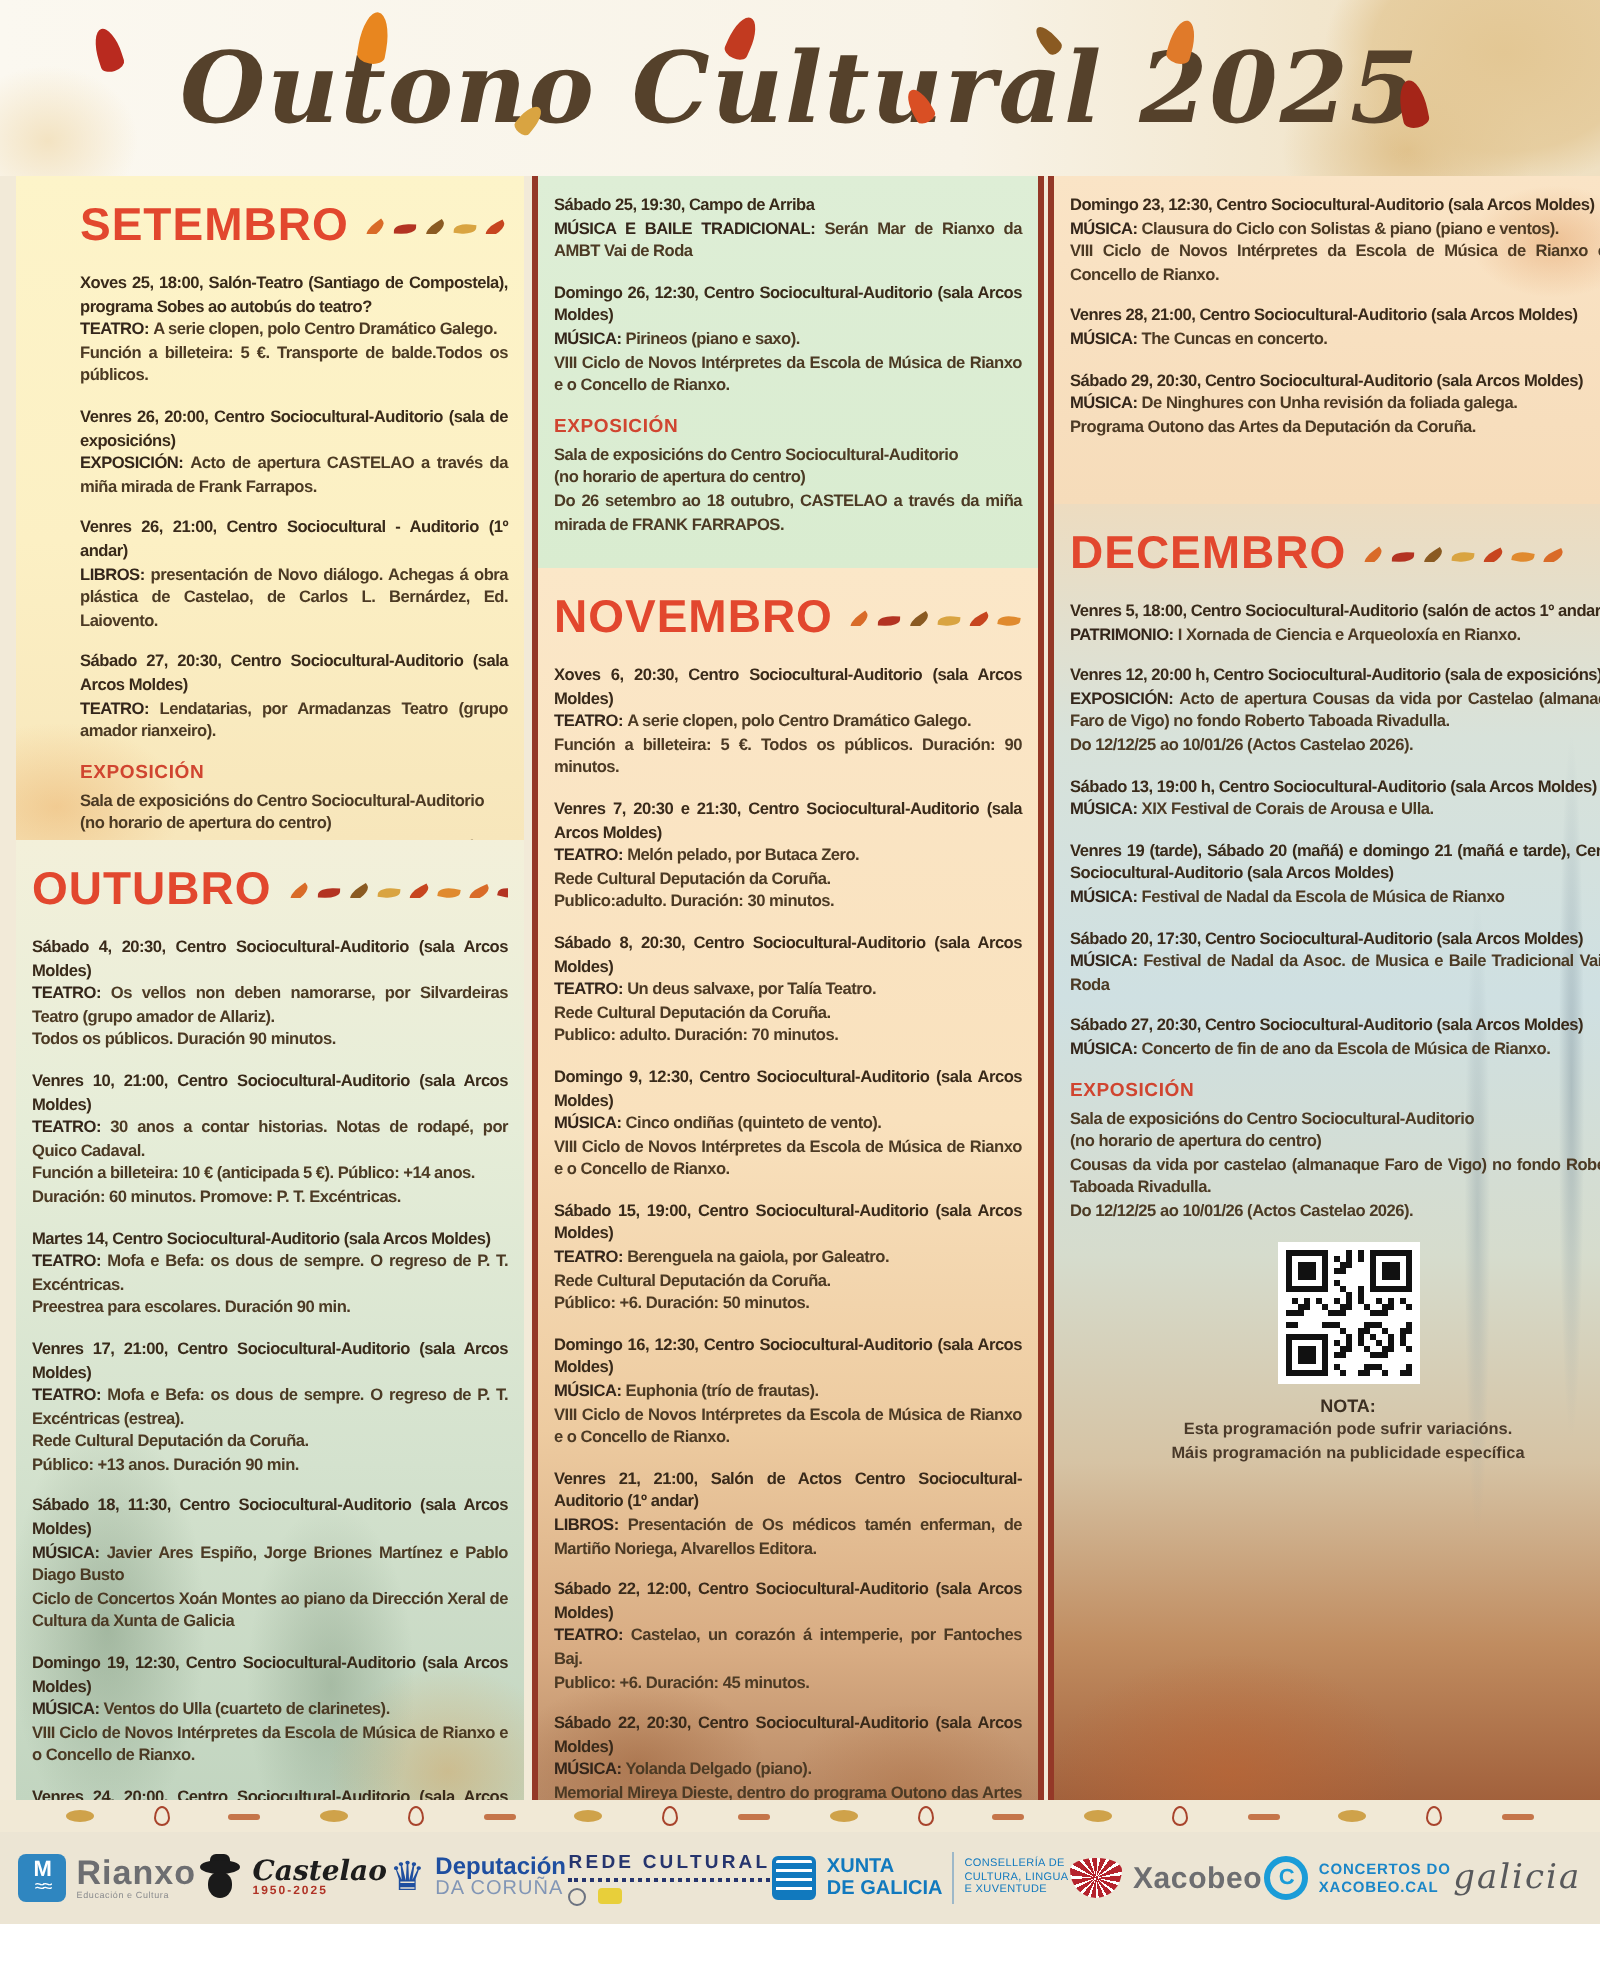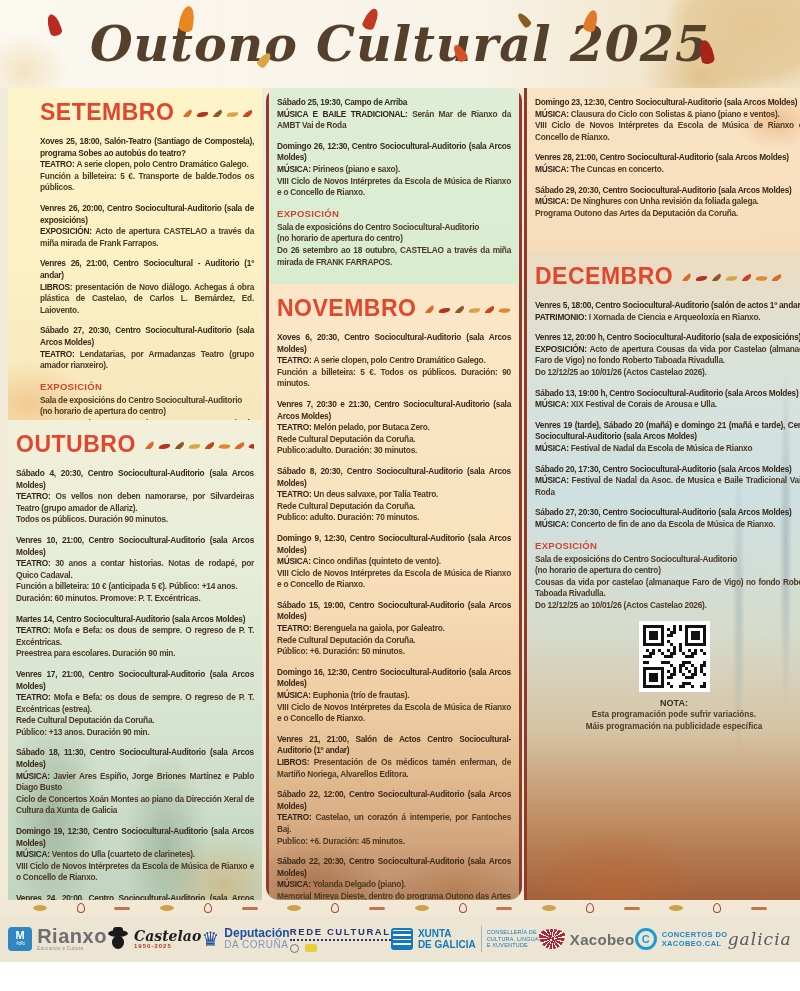--- a/index.html
+++ b/index.html
@@ -24,21 +24,21 @@
   .h2b{left:455px;top:44px;background:#d94f24;transform:rotate(-30deg);width:10px;height:18px;}
   .h3a{left:585px;top:10px;background:#e07a2a;transform:rotate(16deg);}
   .h3b{left:700px;top:40px;background:#a52518;transform:rotate(-12deg);width:13px;height:24px;}
   .h4a{left:260px;top:52px;background:#d9a441;transform:rotate(40deg);width:9px;height:16px;}
   .h4b{left:520px;top:12px;background:#8a5a22;transform:rotate(-40deg);width:8px;height:16px;}
 
   
   .grid{position:absolute;left:0;top:88px;width:800px;height:812px;background:#f2ead8;}
   .col{position:absolute;top:0;height:812px;overflow:hidden;}
   .col1{left:8px;width:254px;}
-  .col2{left:266px;width:256px;border-radius:13px;}
+  .col2{left:266px;width:256px;}
   .col3{left:524px;width:300px;}
   .sec{box-sizing:border-box;padding:9px 8px 6px;overflow:hidden;}
   .bordered{border-left:3px solid #943827;border-right:3px solid #943827;}
 
   .s-set{height:332px;background:
       radial-gradient(90px 60px at 8% 95%, rgba(233,169,95,.45), rgba(233,169,95,0) 70%),
       linear-gradient(180deg,#fdf4c9 0%,#fcf0c4 55%,#f7e6bb 100%); padding-left: 32px;}
   .s-out{height:480px;background:
       radial-gradient(70px 150px at 18% 82%, rgba(70,100,70,.30), rgba(70,100,70,0) 70%),
       radial-gradient(60px 130px at 62% 88%, rgba(70,100,70,.26), rgba(70,100,70,0) 70%),
@@ -90,21 +90,21 @@
   
   .footer{position:absolute;left:0;top:916px;width:800px;height:46px;background:#ece5d4;
           display:flex;align-items:center;justify-content:space-evenly;padding:0 8px;box-sizing:border-box;}
   .logo{display:flex;align-items:center;gap:5px;}
   .lcol{display:flex;flex-direction:column;line-height:1.05;}
 
   .rix-badge{width:24px;height:24px;border-radius:4px;background:#2f86c0;color:#fff;
              display:flex;flex-direction:column;align-items:center;justify-content:center;line-height:.8;}
   .rix-m{font-weight:bold;font-size:11px;}
   .rix-w{font-size:9px;letter-spacing:-1px;}
-  .rix-label{color:#6d6e71;font-weight:bold;font-size:20px;letter-spacing:.5px;}
+  .rix-label{color:#6d6e71;font-weight:bold;font-size:17px;letter-spacing:.5px;}
   .rix-sub{color:#8a8b8e;font-size:4.5px;letter-spacing:.3px;}
 
   .cast-icon{position:relative;width:22px;height:24px;}
   .cast-hat{position:absolute;left:1px;top:3px;width:20px;height:7px;background:#1a1a1a;border-radius:50%;}
   .cast-crown{position:absolute;left:6px;top:0;width:10px;height:6px;background:#1a1a1a;border-radius:3px 3px 0 0;}
   .cast-head{position:absolute;left:5px;top:9px;width:12px;height:13px;background:#1a1a1a;border-radius:45% 45% 50% 50%;}
   .cast-label{font-family:"DejaVu Serif",serif;font-style:italic;font-weight:bold;font-size:14px;color:#1d1d1d;}
   .cast-sub{color:#b03326;font-size:6px;font-weight:bold;letter-spacing:1px;}
 
   .dep-crown{color:#1f4fa0;font-size:20px;line-height:1;}

